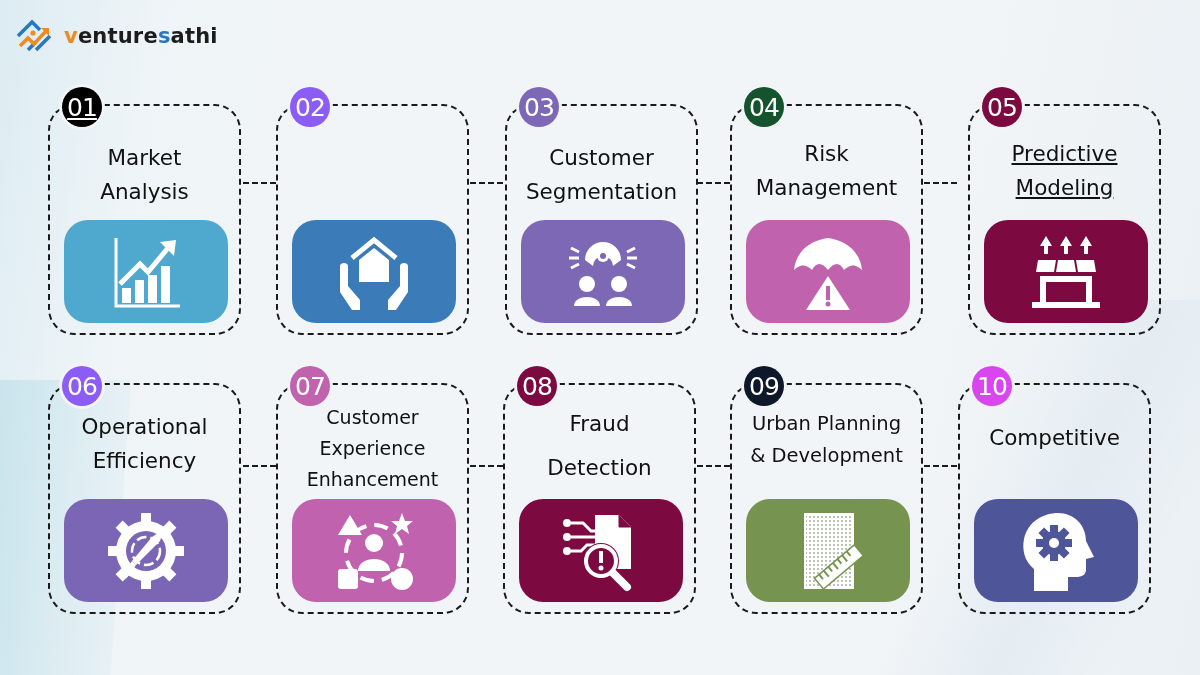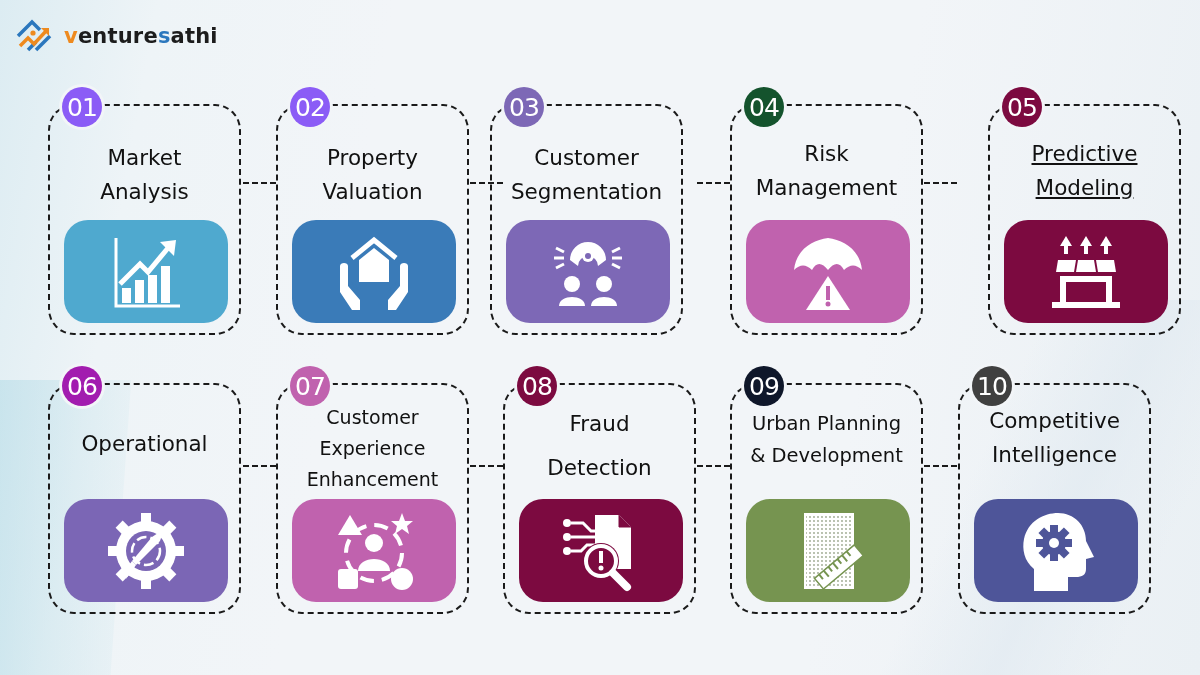--- a/index.html
+++ b/index.html
@@ -81,57 +81,53 @@
 <div class="connector" style="left:470px; top:182px;"></div>
 <div class="connector" style="left:697px; top:182px;"></div>
 <div class="connector" style="left:924px; top:182px;"></div>
 
 <div class="connector" style="left:243px; top:465px;"></div>
 <div class="connector" style="left:470px; top:465px;"></div>
 <div class="connector" style="left:697px; top:465px;"></div>
 <div class="connector" style="left:924px; top:465px;"></div>
 
 <div class="card" style="left:48px; top:104px;">
-  <div class="badge" style="background:#8b5cf6;">01</div>
+  <div class="badge" style="background:#000000;text-decoration:underline;">01</div>
   <div class="title">
     <span>Market</span>
     <span>Analysis</span>
   </div>
   <div class="icon-box" style="background:#4fa9cf;">
     <svg viewBox="0 0 88 88">
       <path d="M14 10 V78 H78" fill="none" stroke="#fff" stroke-width="3"></path>
       <rect x="20" y="60" width="9" height="15" fill="#fff"></rect>
       <rect x="33" y="52" width="9" height="23" fill="#fff"></rect>
       <rect x="46" y="47" width="9" height="28" fill="#fff"></rect>
       <rect x="59" y="38" width="9" height="37" fill="#fff"></rect>
       <path d="M18 56 L38 36 L46 44 L66 20" fill="none" stroke="#fff" stroke-width="5"></path>
       <path d="M58 14 L74 12 L72 28 Z" fill="#fff"></path>
     </svg>
   </div>
 </div>
 
 <div class="card" style="left:276px; top:104px;">
   <div class="badge" style="background:#8b5cf6;">02</div>
-  <div class="title">
-    <span>Property</span>
-    <span>Valuation</span>
-  </div>
   <div class="icon-box" style="background:#3a7bb8;">
     <svg viewBox="0 0 88 88">
       <path d="M22 30 L44 12 L66 30" fill="none" stroke="#fff" stroke-width="5"></path>
       <path d="M29 32 L44 20 L59 32 V54 H29 Z" fill="#fff"></path>
       <path d="M10 38 C10 34 18 34 18 38 V58 L30 72 V82 H22 L10 64 Z" fill="#fff"></path>
       <path d="M78 38 C78 34 70 34 70 38 V58 L58 72 V82 H66 L78 64 Z" fill="#fff"></path>
       <path d="M20 54 L30 62" stroke="#3a7bb8" stroke-width="2"></path>
       <path d="M68 54 L58 62" stroke="#3a7bb8" stroke-width="2"></path>
     </svg>
   </div>
 </div>
 
-<div class="card" style="left:490px; top:104px;">
+<div class="card" style="left:505px; top:104px;">
   <div class="badge" style="background:#7d68b6;">03</div>
   <div class="title">
     <span>Customer</span>
     <span>Segmentation</span>
   </div>
   <div class="icon-box" style="background:#7d68b6;">
     <svg viewBox="0 0 88 88">
       <path d="M26 32 A18 18 0 0 1 62 32 L54 38 A10 10 0 0 0 34 38 Z" fill="#fff"></path>
       <circle cx="44" cy="28" r="6" fill="#fff"></circle>
       <circle cx="44" cy="28" r="3" fill="#7d68b6"></circle>
@@ -154,21 +150,21 @@
   <div class="icon-box" style="background:#c062ae;">
     <svg viewBox="0 0 88 88">
       <path d="M10 42 C12 22 28 12 44 10 C60 12 76 22 78 42 C72 36 66 36 60 42 C56 34 50 34 44 42 C38 34 32 34 28 42 C22 36 16 36 10 42 Z" fill="#fff"></path>
       <path d="M44 48 L66 82 H22 Z" fill="#fff"></path>
       <rect x="42" y="58" width="4" height="14" fill="#c062ae"></rect>
       <circle cx="44" cy="76" r="2.5" fill="#c062ae"></circle>
     </svg>
   </div>
 </div>
 
-<div class="card" style="left:988px; top:104px;">
+<div class="card" style="left:968px; top:104px;">
   <div class="badge" style="background:#7c0a40;">05</div>
   <div class="title" style="top:26px;text-decoration:underline;">
     <span>Predictive</span>
     <span>Modeling</span>
   </div>
   <div class="icon-box" style="background:#7c0a40;">
     <svg viewBox="0 0 88 88">
       <path d="M24 8 L18 18 H22 V26 H26 V18 H30 Z" fill="#fff"></path>
       <path d="M44 8 L38 18 H42 V26 H46 V18 H50 Z" fill="#fff"></path>
       <path d="M64 8 L58 18 H62 V26 H66 V18 H70 Z" fill="#fff"></path>
@@ -177,23 +173,24 @@
       <path d="M54 32 H72 L74 44 H56 Z" fill="#fff"></path>
       <rect x="18" y="48" width="6" height="26" fill="#fff"></rect>
       <rect x="64" y="48" width="6" height="26" fill="#fff"></rect>
       <rect x="18" y="48" width="52" height="6" fill="#fff"></rect>
       <rect x="10" y="74" width="68" height="6" fill="#fff"></rect>
     </svg>
   </div>
 </div>
 
 <div class="card" style="left:48px; top:383px;">
-  <div class="badge" style="background:#a21caf;">06</div>
+  <div class="badge" style="background:#8b5cf6;">06</div>
   <div class="title" style="top:20px;">
     <span>Operational</span>
+    <span>Efficiency</span>
   </div>
   <div class="icon-box" style="background:#7b66b5;">
     <svg viewBox="0 0 88 88">
       <g fill="#fff">
         <circle cx="44" cy="44" r="30"></circle>
         <rect x="39" y="6" width="10" height="12"></rect>
         <rect x="39" y="70" width="10" height="12"></rect>
         <rect x="6" y="39" width="12" height="10"></rect>
         <rect x="70" y="39" width="12" height="10"></rect>
         <rect x="39" y="6" width="10" height="12" transform="rotate(45 44 44)"></rect>
@@ -271,24 +268,23 @@
       <rect x="22" y="8" width="46" height="72" fill="url(#dots)"></rect>
       <g transform="rotate(-40 54 62)">
         <rect x="30" y="54" width="52" height="14" fill="#fff" stroke="#769450" stroke-width="1.5"></rect>
         <path d="M36 54 V60 M42 54 V62 M48 54 V60 M54 54 V62 M60 54 V60 M66 54 V62 M72 54 V60" stroke="#769450" stroke-width="2"></path>
       </g>
     </svg>
   </div>
 </div>
 
 <div class="card" style="left:958px; top:383px;">
-  <div class="badge" style="background:#404040;">10</div>
+  <div class="badge" style="background:#d946ef;">10</div>
   <div class="title" style="top:14px;">
     <span>Competitive</span>
-    <span>Intelligence</span>
   </div>
   <div class="icon-box" style="background:#4e5599;">
     <svg viewBox="0 0 88 88">
       <path d="M22 84 V62 C12 54 10 42 12 32 C16 14 32 6 46 6 C62 6 74 18 74 34 L82 50 L74 52 V62 C74 68 70 70 64 70 H56 V84 Z" fill="#fff"></path>
       <g fill="#4e5599">
         <circle cx="42" cy="36" r="12"></circle>
         <rect x="38" y="18" width="8" height="8"></rect>
         <rect x="38" y="46" width="8" height="8"></rect>
         <rect x="24" y="32" width="8" height="8"></rect>
         <rect x="52" y="32" width="8" height="8"></rect>

